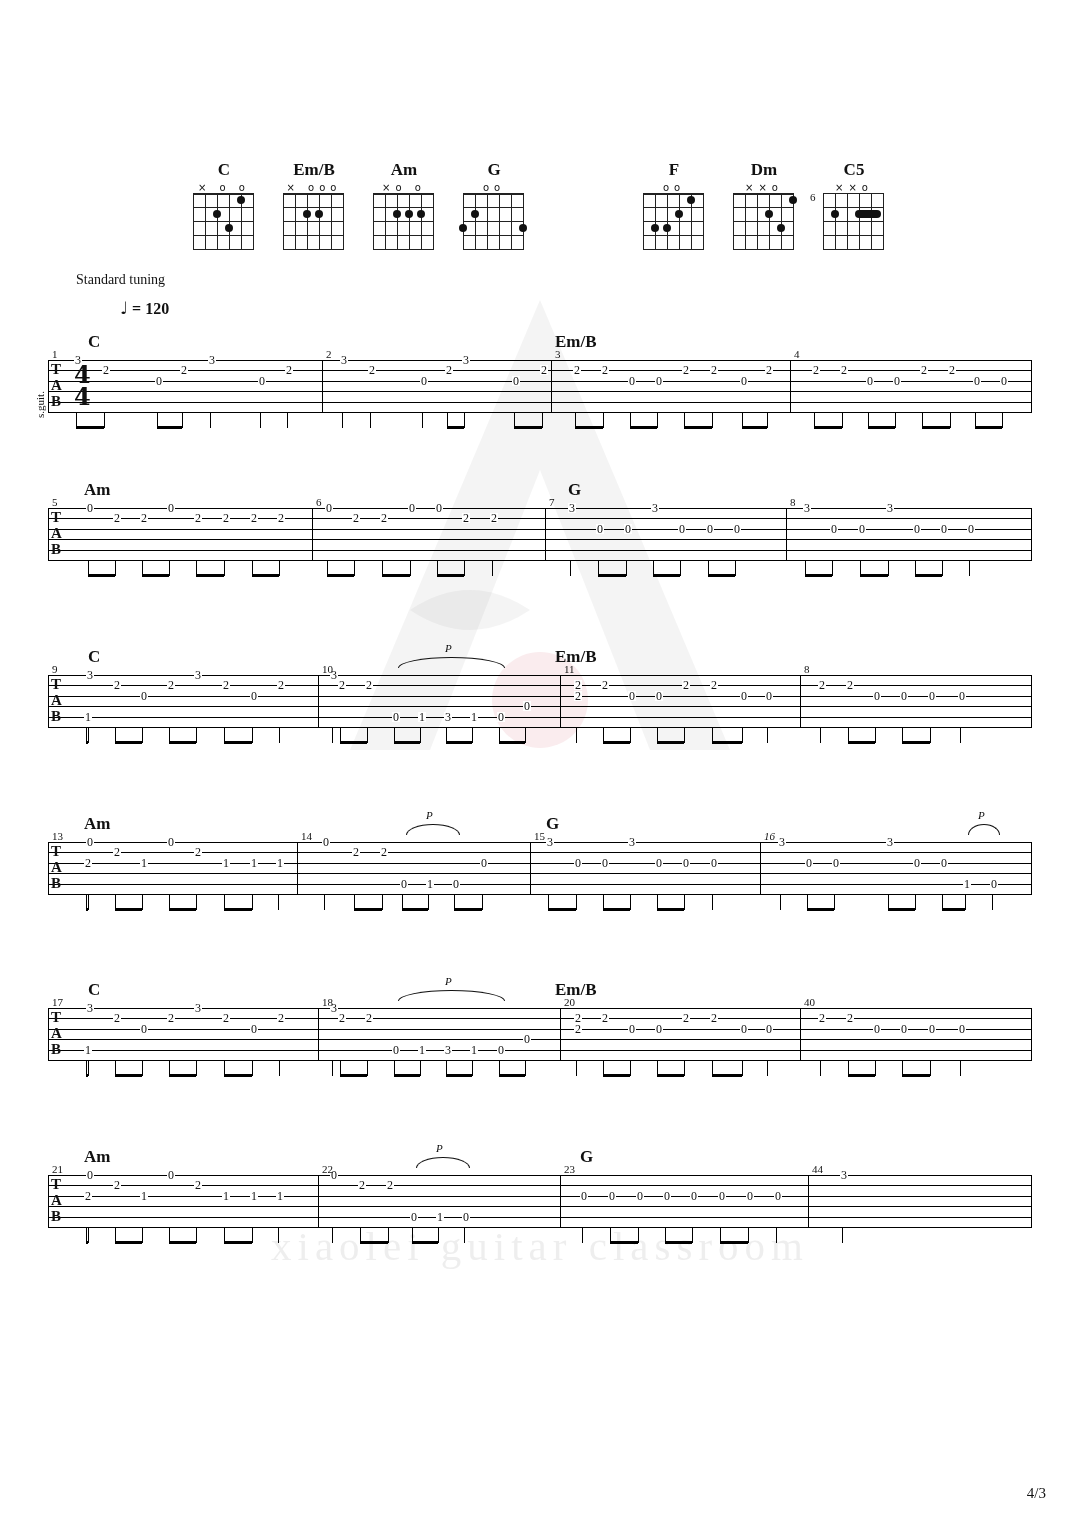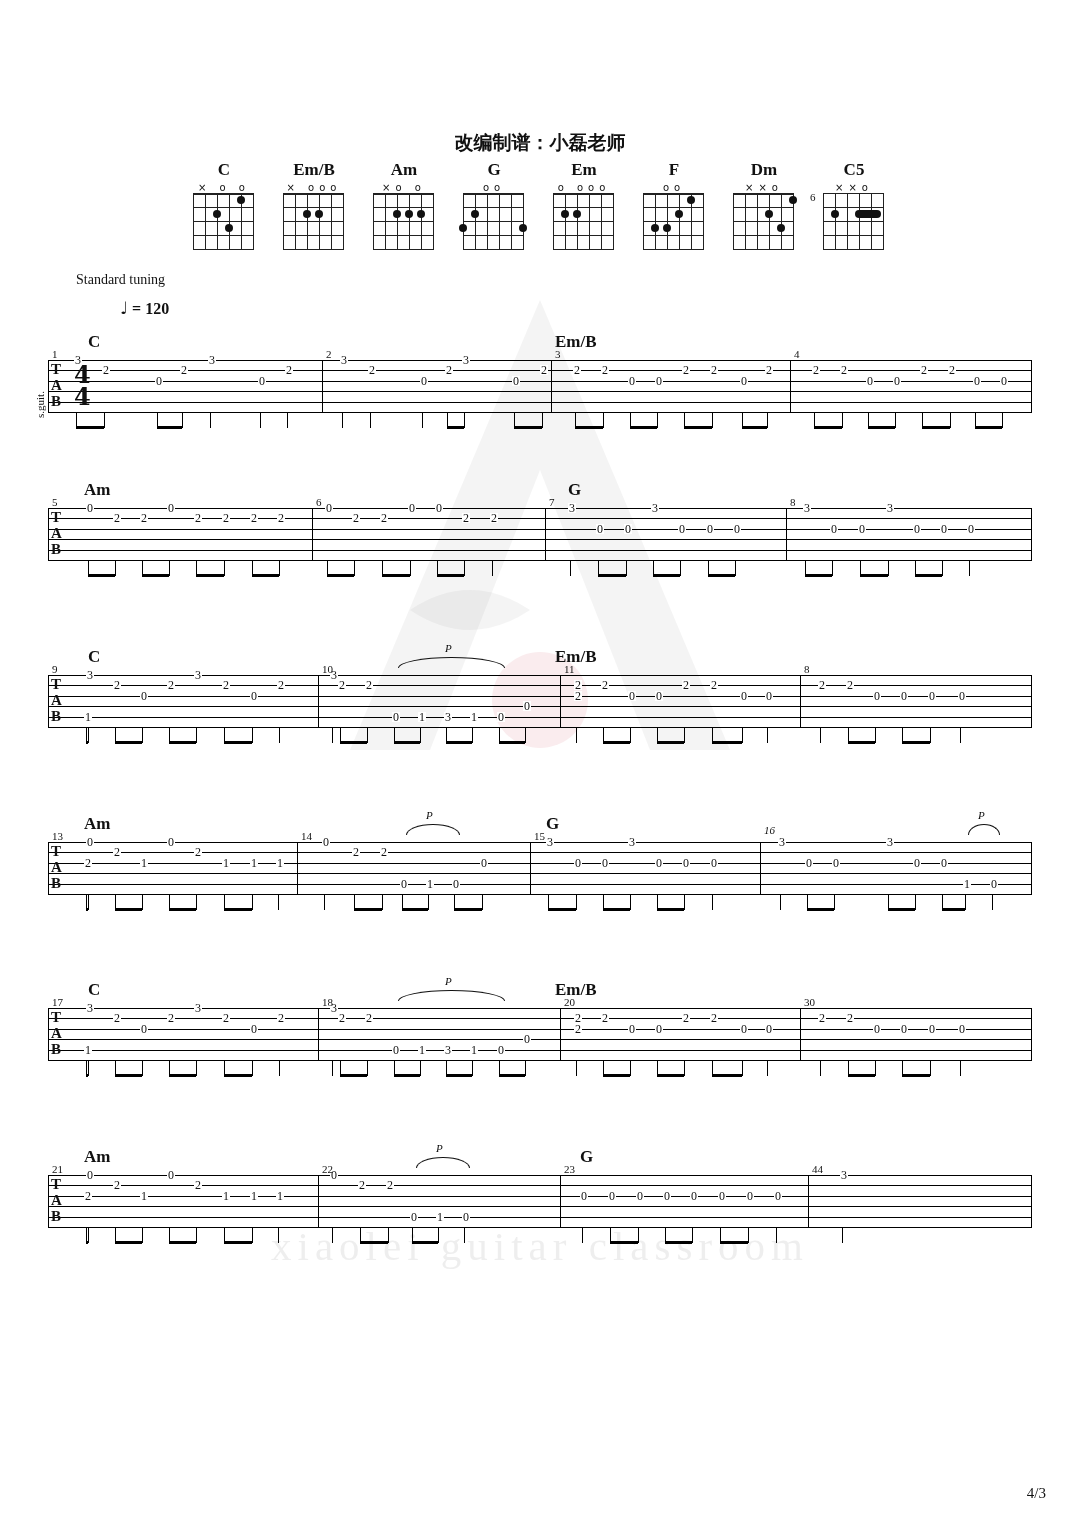--- a/index.html
+++ b/index.html
@@ -156,21 +156,20 @@
 
   <div class="watermark">
     <svg class="wm-logo" viewBox="0 0 480 560">
       <path d="M240 20 L430 470 L350 470 L240 190 L130 470 L50 470 Z" fill="rgba(150,150,150,0.10)"></path>
       <circle cx="240" cy="420" r="48" fill="rgba(230,150,160,0.18)"></circle>
       <path d="M110 330 q60 -40 120 0 q-60 40 -120 0 z" fill="rgba(150,150,150,0.10)"></path>
     </svg>
     <div class="wm-sub">xiaolei guitar classroom</div>
   </div>
 
-  <div class="subtitle">改编制谱：小磊老师</div>
 
   <div class="chords" id="chordrow">
       <div class="chord" style="left: 178px;">
         <div class="cname">C</div>
         <div class="marks">×  o  o</div>
         <div class="grid">
           <div class="gl" style="left: 0px; top: 0px; width: 1px; height: 56px;"></div>
           <div class="gl" style="left: 12px; top: 0px; width: 1px; height: 56px;"></div>
           <div class="gl" style="left: 24px; top: 0px; width: 1px; height: 56px;"></div>
           <div class="gl" style="left: 36px; top: 0px; width: 1px; height: 56px;"></div>
@@ -236,39 +235,20 @@
           <div class="gl" style="left: 48px; top: 0px; width: 1px; height: 56px;"></div>
           <div class="gl" style="left: 60px; top: 0px; width: 1px; height: 56px;"></div>
           <div class="gl" style="top: 0px; left: 0px; height: 2px; width: 61px;"></div>
           <div class="gl" style="top: 14px; left: 0px; height: 1px; width: 61px;"></div>
           <div class="gl" style="top: 28px; left: 0px; height: 1px; width: 61px;"></div>
           <div class="gl" style="top: 42px; left: 0px; height: 1px; width: 61px;"></div>
           <div class="gl" style="top: 56px; left: 0px; height: 1px; width: 61px;"></div>
           <div class="dot" style="top: 17px; left: 8px;"></div>
           <div class="dot" style="top: 31px; left: 56px;"></div>
           <div class="dot" style="top: 31px; left: -4px;"></div>
-        </div>
-      </div>
-      <div class="chord" style="left: 538px;">
-        <div class="cname">Em</div>
-        <div class="marks">o ooo</div>
-        <div class="grid">
-          <div class="gl" style="left: 0px; top: 0px; width: 1px; height: 56px;"></div>
-          <div class="gl" style="left: 12px; top: 0px; width: 1px; height: 56px;"></div>
-          <div class="gl" style="left: 24px; top: 0px; width: 1px; height: 56px;"></div>
-          <div class="gl" style="left: 36px; top: 0px; width: 1px; height: 56px;"></div>
-          <div class="gl" style="left: 48px; top: 0px; width: 1px; height: 56px;"></div>
-          <div class="gl" style="left: 60px; top: 0px; width: 1px; height: 56px;"></div>
-          <div class="gl" style="top: 0px; left: 0px; height: 2px; width: 61px;"></div>
-          <div class="gl" style="top: 14px; left: 0px; height: 1px; width: 61px;"></div>
-          <div class="gl" style="top: 28px; left: 0px; height: 1px; width: 61px;"></div>
-          <div class="gl" style="top: 42px; left: 0px; height: 1px; width: 61px;"></div>
-          <div class="gl" style="top: 56px; left: 0px; height: 1px; width: 61px;"></div>
-          <div class="dot" style="top: 17px; left: 8px;"></div>
-          <div class="dot" style="top: 17px; left: 20px;"></div>
         </div>
       </div>
       <div class="chord" style="left: 628px;">
         <div class="cname">F</div>
         <div class="marks">oo</div>
         <div class="grid">
           <div class="gl" style="left: 0px; top: 0px; width: 1px; height: 56px;"></div>
           <div class="gl" style="left: 12px; top: 0px; width: 1px; height: 56px;"></div>
           <div class="gl" style="left: 24px; top: 0px; width: 1px; height: 56px;"></div>
           <div class="gl" style="left: 36px; top: 0px; width: 1px; height: 56px;"></div>
@@ -741,21 +721,21 @@
           <div class="beam" style="left: 500px; width: 28px; top: 66px;"></div>
           <div class="beam" style="left: 555px; width: 27px; top: 66px;"></div>
           <div class="beam" style="left: 609px; width: 27px; top: 66px;"></div>
           <div class="beam" style="left: 759px; width: 27px; top: 66px;"></div>
           <div class="beam" style="left: 840px; width: 27px; top: 66px;"></div>
           <div class="beam" style="left: 894px; width: 23px; top: 66px;"></div>
         </div>
         <div class="measno" style="left: 52px; top: 18px;">13</div>
         <div class="measno" style="left: 301px; top: 18px;">14</div>
         <div class="measno" style="left: 534px; top: 18px;">15</div>
-        <div class="measno" style="left: 764px; top: 12px; font-style: italic;">16</div>
+        <div class="measno" style="left: 764px; top: 18px; font-style: italic;">16</div>
         <div class="slur" style="left: 406px; top: 12px; width: 52px;"></div>
         <div class="pmark" style="left: 426px; top: -3px;">P</div>
         <div class="slur" style="left: 968px; top: 12px; width: 30px;"></div>
         <div class="pmark" style="left: 978px; top: -3px;">P</div>
       </div>
       <div class="system" style="top: 978px; height: 140px;">
         <div class="sys-chords">
           <div class="sys-chord" style="left: 88px;">C</div>
           <div class="sys-chord" style="left: 555px;">Em/B</div>
         </div>
@@ -852,21 +832,21 @@
           <div class="beam" style="left: 451px; width: 26px; top: 66px;"></div>
           <div class="beam" style="left: 555px; width: 27px; top: 66px;"></div>
           <div class="beam" style="left: 609px; width: 27px; top: 66px;"></div>
           <div class="beam" style="left: 664px; width: 30px; top: 66px;"></div>
           <div class="beam" style="left: 800px; width: 27px; top: 66px;"></div>
           <div class="beam" style="left: 854px; width: 28px; top: 66px;"></div>
         </div>
         <div class="measno" style="left: 52px; top: 18px;">17</div>
         <div class="measno" style="left: 322px; top: 18px;">18</div>
         <div class="measno" style="left: 564px; top: 18px;">20</div>
-        <div class="measno" style="left: 804px; top: 18px;">30</div>
+        <div class="measno" style="left: 804px; top: 18px;">40</div>
         <div class="slur" style="left: 398px; top: 12px; width: 105px;"></div>
         <div class="pmark" style="left: 445px; top: -3px;">P</div>
       </div>
       <div class="system" style="top: 1145px; height: 140px;">
         <div class="sys-chords">
           <div class="sys-chord" style="left: 84px;">Am</div>
           <div class="sys-chord" style="left: 580px;">G</div>
         </div>
         <div class="staff" style="top: 30px; border: none;">
           <div class="sline" style="top: 0px;"></div>

